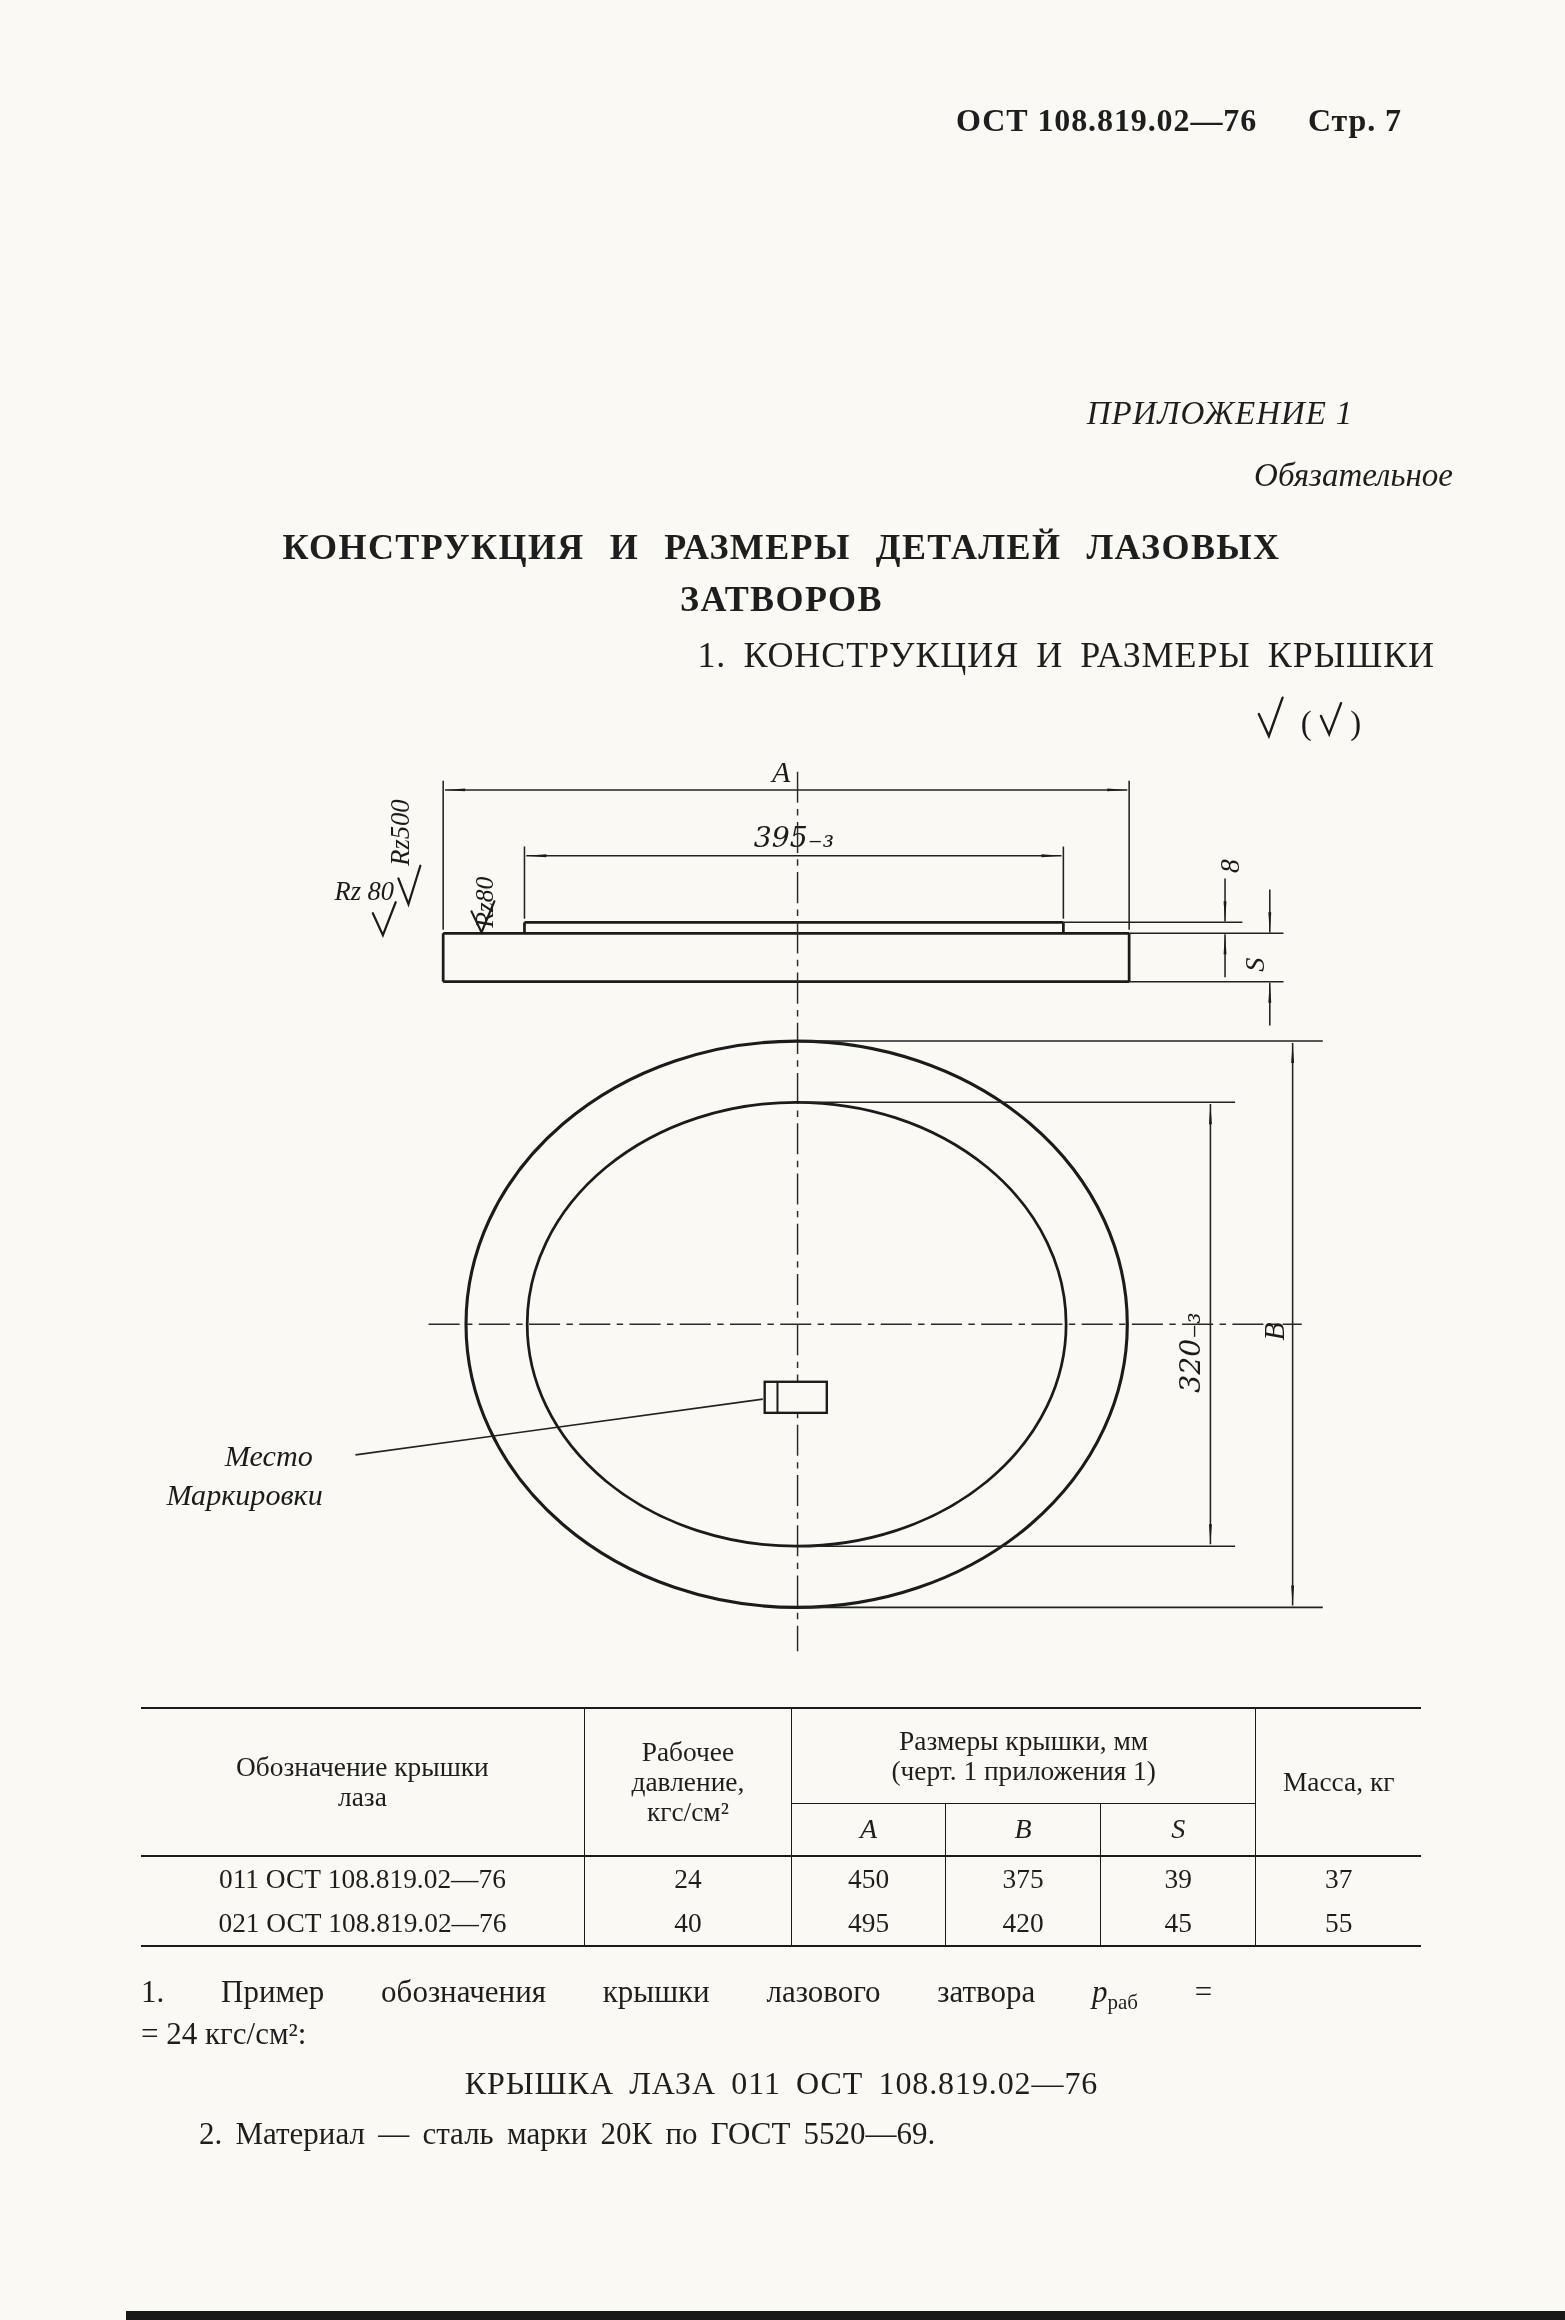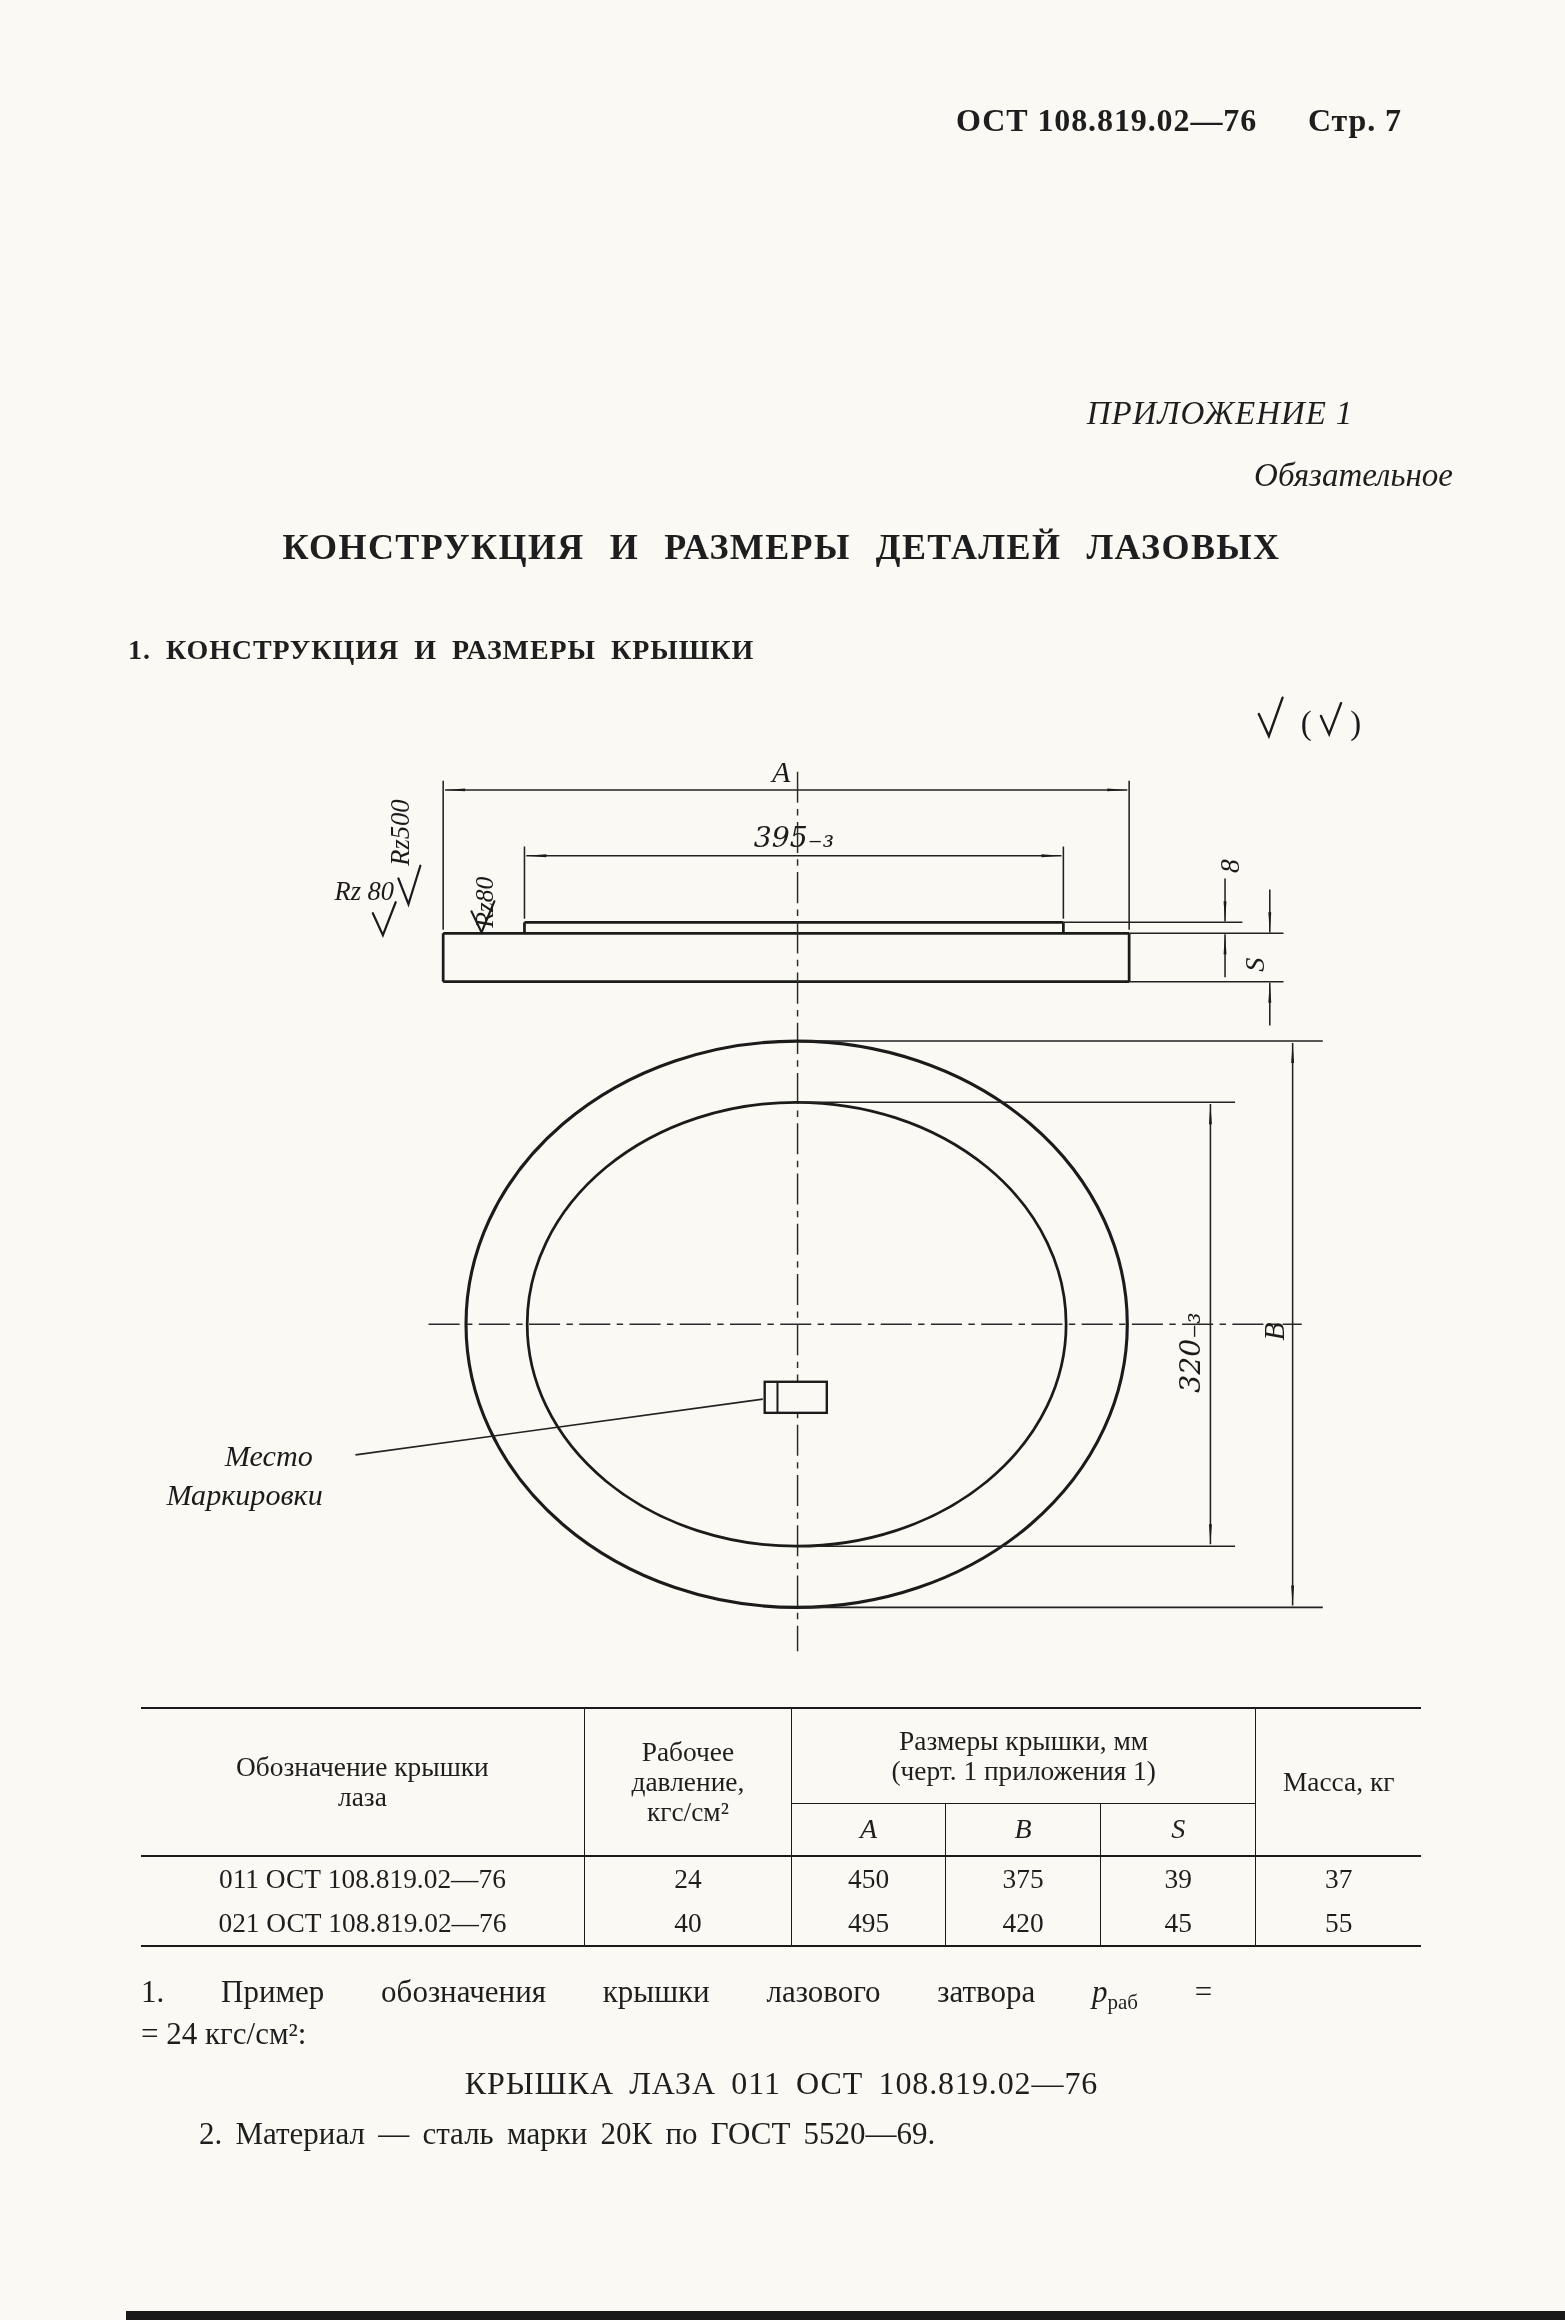--- a/index.html
+++ b/index.html
@@ -28,21 +28,21 @@
     top:457px;left:987px;width:466px;
     text-align:right;font-style:italic;font-size:33px;
   }
   .main-title{
     top:521px;left:128px;width:1307px;
     text-align:center;font-size:36px;font-weight:bold;
     letter-spacing:1.4px;word-spacing:14.6px;line-height:52px;
   }
   .section-title{
     top:634px;left:128px;width:1307px;
-    text-align:left;font-size:28px;font-weight:bold;
+    text-align:right;font-size:36px;font-weight:normal;
     letter-spacing:0.9px;word-spacing:7.3px;
   }
   .figure-caption{
     top:1657px;left:128px;width:1307px;
     text-align:center;font-size:29px;word-spacing:9.1px;
   }
   .drawing{position:absolute;top:694px;left:0;}
 
   .spec-table{
     position:absolute;top:1707px;left:141px;
@@ -101,20 +101,21 @@
   <div class="abs doc-header">
     <span>ОСТ 108.819.02—76</span>
     <span class="pgnum">Стр. 7</span>
   </div>
 
   <div class="abs appendix">ПРИЛОЖЕНИЕ 1</div>
   <div class="abs appendix-kind">Обязательное</div>
 
   <div class="abs main-title">
     <div>КОНСТРУКЦИЯ И РАЗМЕРЫ ДЕТАЛЕЙ ЛАЗОВЫХ</div>
+    <div>ЗАТВОРОВ</div>
   </div>
 
   <div class="abs section-title">1. КОНСТРУКЦИЯ И РАЗМЕРЫ КРЫШКИ</div>
 
   <svg class="drawing" width="1565" height="1023" viewBox="0 0 1713 1120">
     <defs>
       <marker id="arr" markerUnits="userSpaceOnUse" markerWidth="24" markerHeight="12" viewBox="0 0 24 12" refX="23" refY="6" orient="auto-start-reverse">
         <path d="M1,4.4 L23,6 L1,7.6 Z" fill="#1b1b1b"></path>
       </marker>
     </defs>

